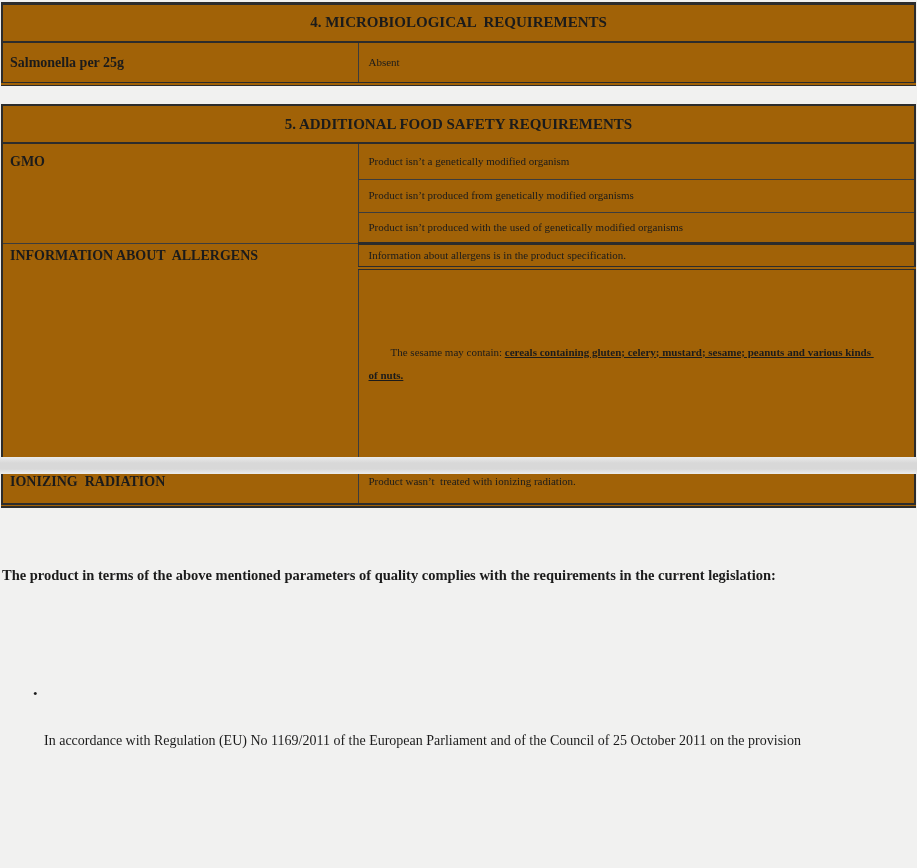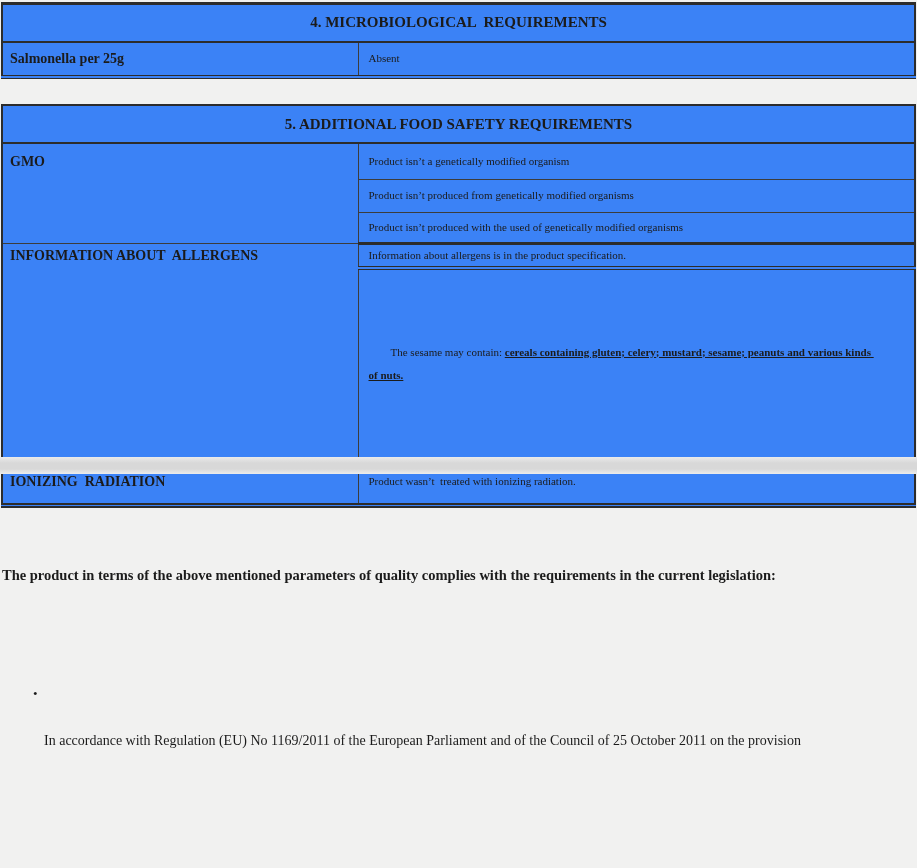--- a/index.html
+++ b/index.html
@@ -11,21 +11,21 @@
     position: relative;
     overflow: hidden;
   }
 
   table.tbl {
     position: absolute;
     left: 1px;
     width: 915px;
     border-collapse: collapse;
     table-layout: fixed;
-    background: #3b82f6;
+    background: #a16207;
   }
   #table-micro { top: 2px; border: 2px solid #2c2c2c; border-top: 3px solid #2c2c2c; border-bottom: 4px double #2c2c2c; }
   #table-safety { top: 104px; border: 2px solid #2c2c2c; border-bottom: 5px double #2c2c2c; }
 
   td {
     border: 1.5px solid #3c3c3c;
     padding: 2px 10px;
     font-size: 11px;
     vertical-align: middle;
     white-space: pre-wrap;
@@ -77,21 +77,21 @@
 
 <table class="tbl" id="table-micro">
   <colgroup>
       <col style="width:356px">
       <col>
     </colgroup>
   <tbody>
       <tr class="hdr" style="height:38px;">
     <td colspan="2">4. MICROBIOLOGICAL  REQUIREMENTS</td>
   </tr>
-  <tr style="height:35px;padding-left:8px;">
+  <tr style="height:42px;padding-left:8px;">
     <td class="lbl">Salmonella per 25g</td>
     <td>Absent</td>
   </tr>
 </tbody>
   </table>
 
 <table class="tbl" id="table-safety">
   <colgroup>
       <col style="width:356px">
       <col>

